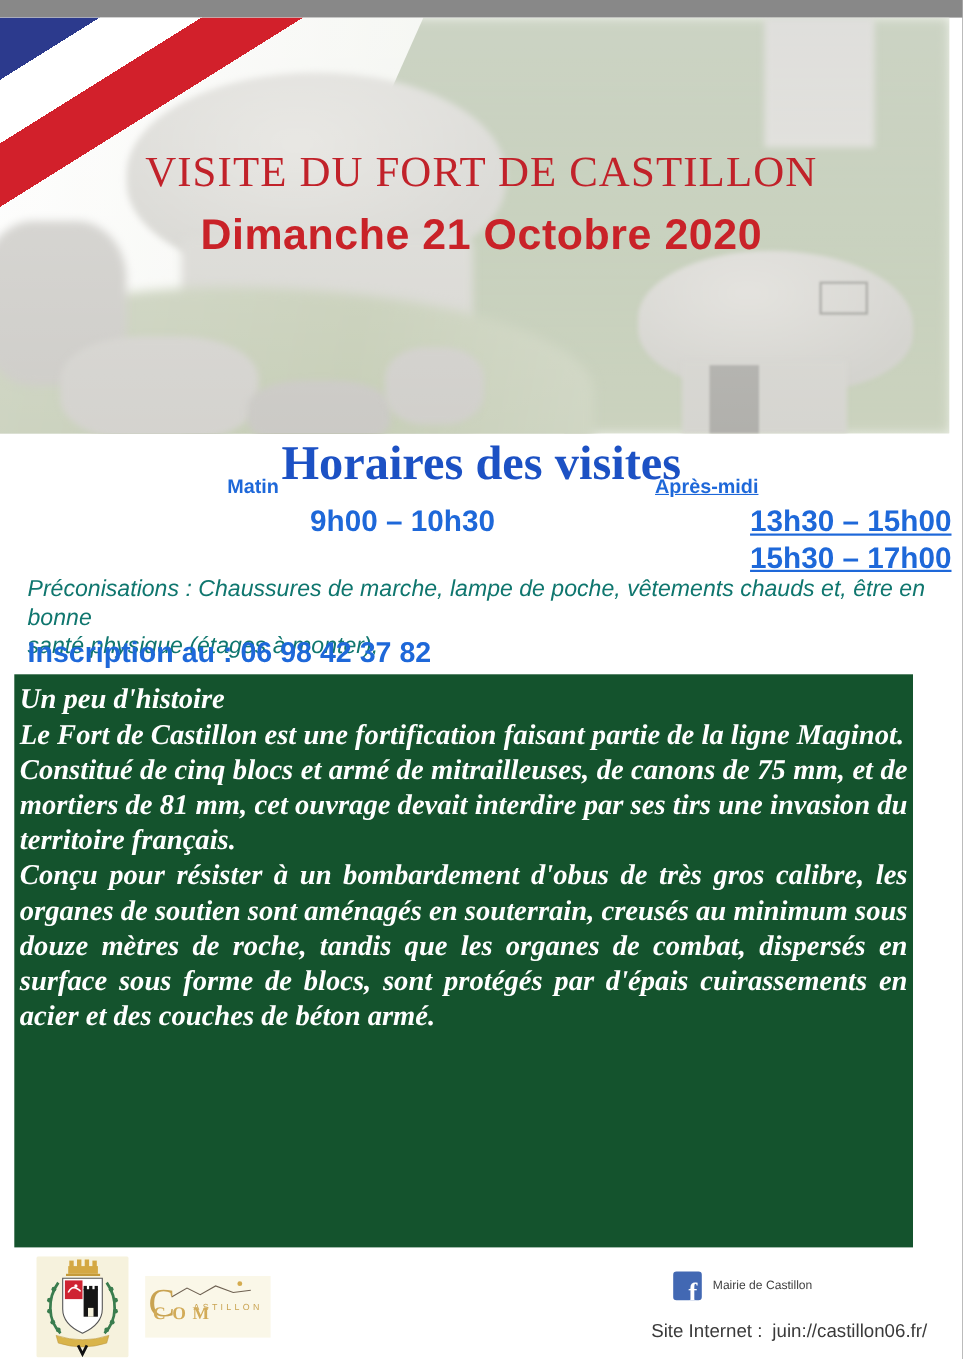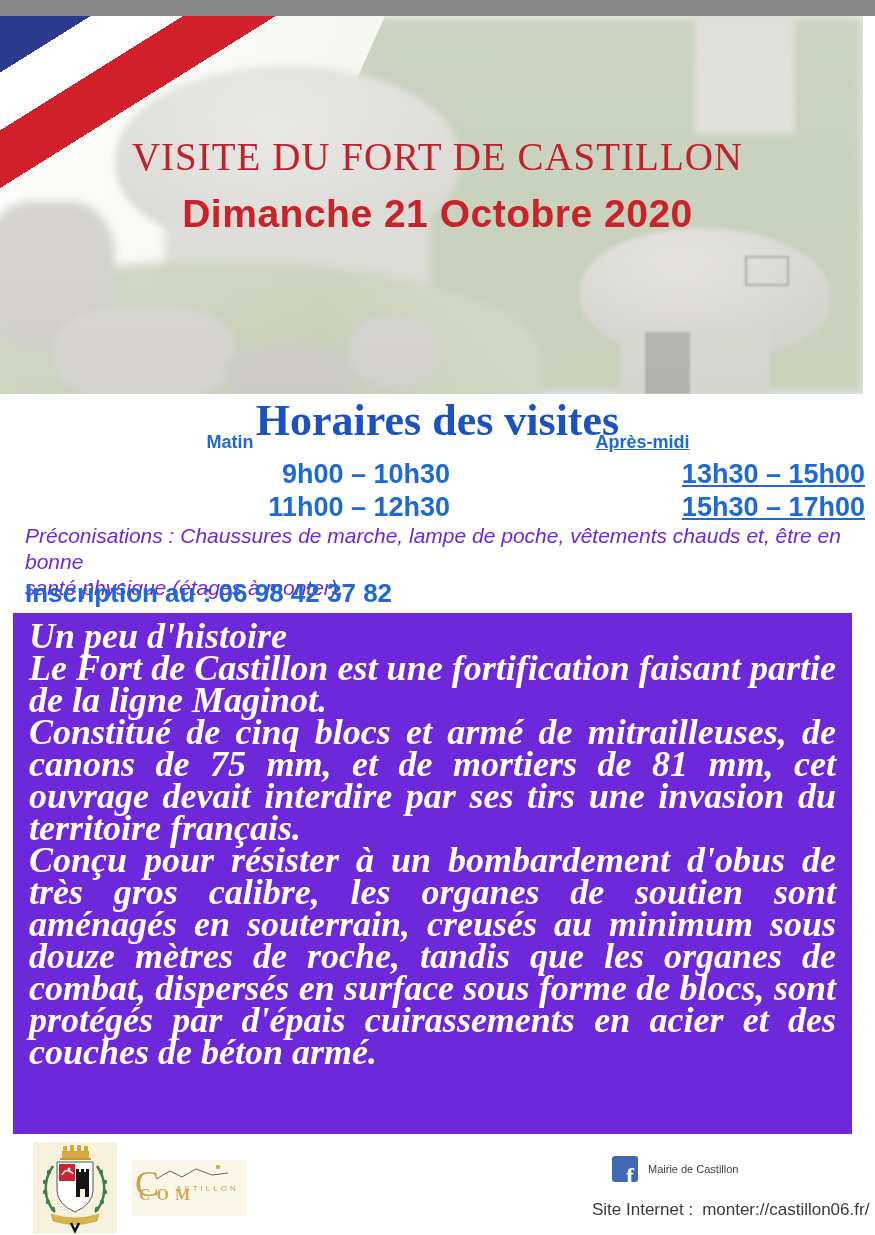--- a/index.html
+++ b/index.html
@@ -50,29 +50,29 @@
   .sched-heading{position:absolute;top:379px;left:0;width:100%;text-align:center;
         font-family:"Liberation Serif",serif;font-weight:700;font-size:44px;color:#1c51c4;}
   .sched-col{position:absolute;top:416px;text-align:center;color:#1e68d9;}
   .sched-col.left{left:10px;width:440px;}
   .sched-col.right{left:420px;width:445px;text-decoration:underline;}
   .sched-label{font-size:18px;font-weight:700;margin-bottom:5px;}
   .slot{font-size:27px;font-weight:700;line-height:33px;text-align:right;}
 
   
   .notes{position:absolute;top:507px;left:25px;width:830px;
-         font-size:21px;font-style:italic;color:#6d28d9;line-height:26px;}
+         font-size:21px;font-style:italic;color:#0f766e;line-height:26px;}
   .registration{position:absolute;top:562px;left:25px;
          font-size:26px;font-weight:700;color:#1e68d9;}
 
   
   .redbox{position:absolute;top:597px;left:13px;width:807px;height:507px;
-          background:#6d28d9;color:#ffffff;padding:7px 16px;overflow:hidden;
+          background:#14532d;color:#ffffff;padding:7px 5px;overflow:hidden;
           font-family:"Liberation Serif",serif;font-weight:700;font-style:italic;
-          font-size:36px;line-height:32px;}
+          font-size:26px;line-height:32px;}
   .redbox p{margin:0;text-align:justify;}
   .redbox p.first{text-align:left;}
 
   
   .arms{position:absolute;left:33px;top:1126px;width:84px;height:92px;}
   .comlogo{position:absolute;left:132px;top:1144px;width:114px;height:56px;background:#faf7e8;}
   .comlogo .c{position:absolute;left:3px;top:3px;font-family:"Liberation Serif",serif;
               font-size:36px;color:#c9a351;}
   .comlogo .astillon{position:absolute;left:44px;top:24px;font-size:8px;letter-spacing:3px;color:#c9a351;}
   .comlogo .com{position:absolute;left:7px;top:26px;font-family:"Liberation Serif",serif;
@@ -110,21 +110,20 @@
 
   <div class="ribbon"></div>
 
   <div class="title">VISITE DU FORT DE CASTILLON</div>
   <div class="date">Dimanche 21 Octobre 2020</div>
 
   <div class="sched-heading">Horaires des visites</div>
   <div class="sched-col left">
     <div class="sched-label">Matin</div>
     <div class="slot">9h00 – 10h30</div>
-    <div class="slot">11h00 – 12h30</div>
   </div>
   <div class="sched-col right">
     <div class="sched-label">Après-midi</div>
     <div class="slot">13h30 – 15h00</div>
     <div class="slot">15h30 – 17h00</div>
   </div>
 
   <div class="notes">
     <div>Préconisations : Chaussures de marche, lampe de poche, vêtements chauds et, être en bonne</div>
     <div>santé physique (étages à monter),</div>
@@ -183,16 +182,16 @@
   </div>
 
   <div class="fb-row">
     <div class="fb-icon">
         <span>f</span>
       </div>
     <div class="fb-label">Mairie de Castillon</div>
   </div>
 
   <div class="site-row">
-    <span>Site Internet :</span><span class="url">monter://castillon06.fr/</span>
+    <span>Site Internet :</span><span class="url">juin://castillon06.fr/</span>
   </div>
 
 </div>
 
 </body></html>

